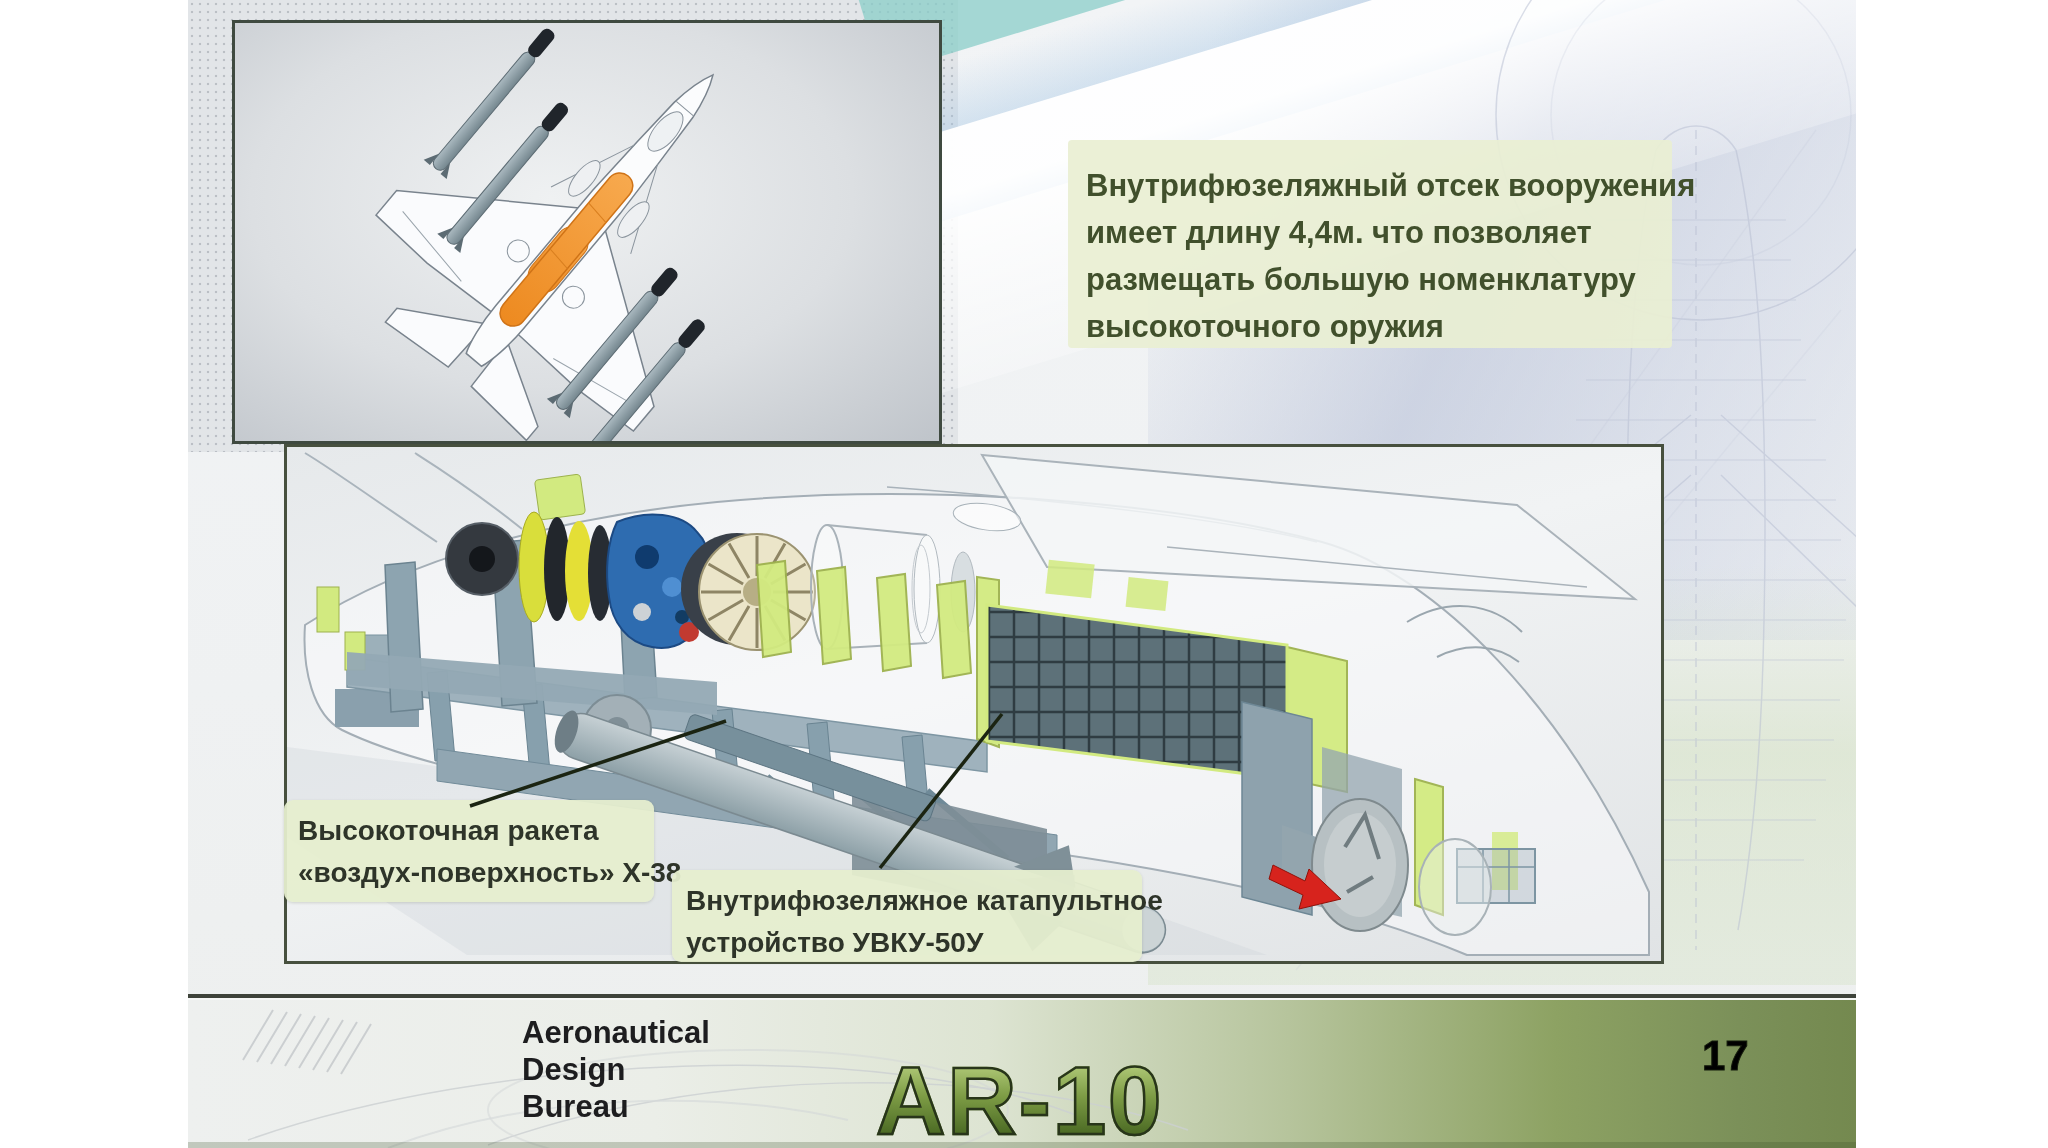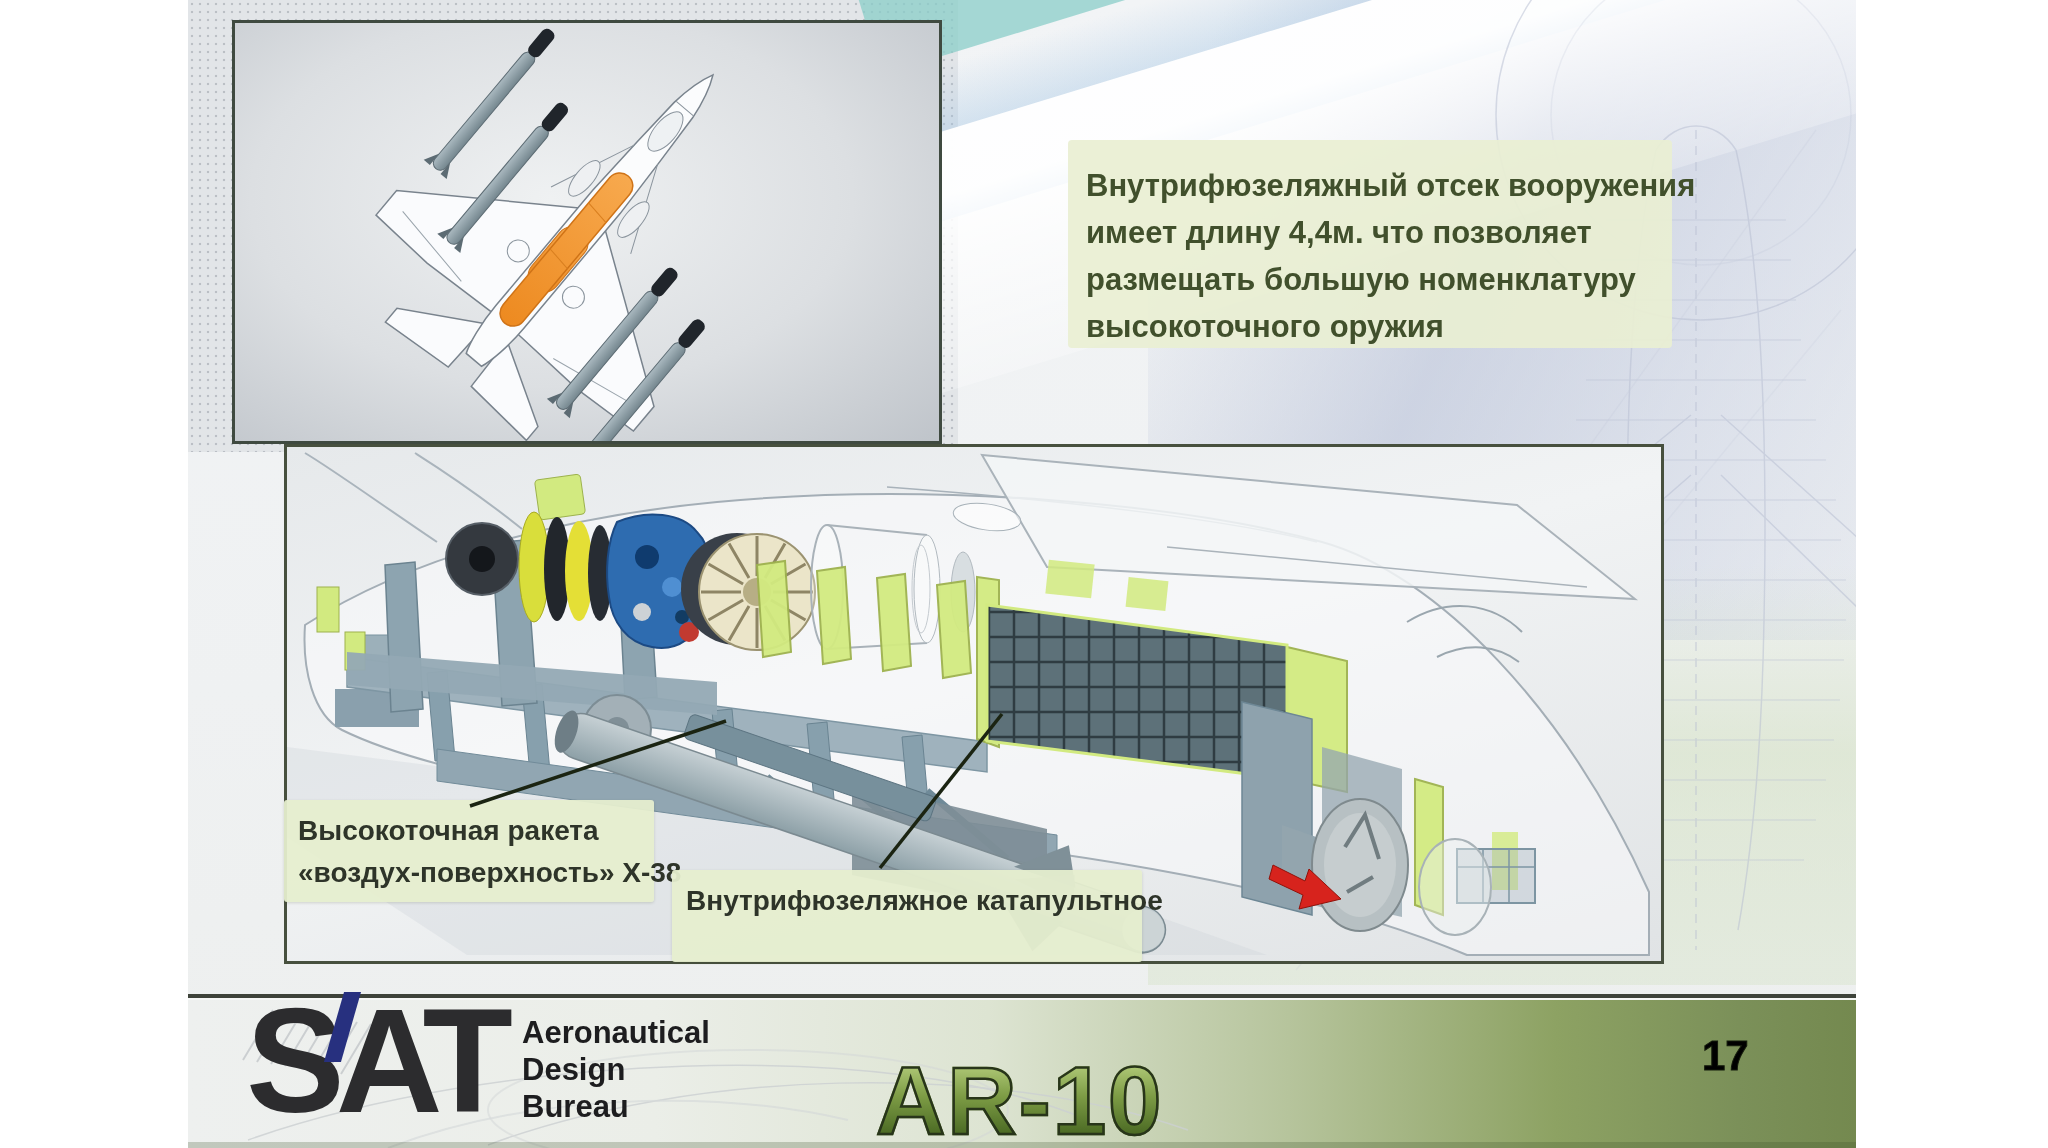--- a/index.html
+++ b/index.html
@@ -21,21 +21,21 @@
   #band-green{left:960px;top:565px;width:708px;height:420px;
         background:linear-gradient(180deg,rgba(214,226,198,0) 0%,rgba(210,224,192,.55) 45%,rgba(214,227,201,.45) 100%);}
   
   #inset-panel{left:232px;top:20px;width:704px;height:418px;border:3px solid #3f4a40;
         background:radial-gradient(ellipse at 45% 42%,#eff1f2 0%,#dcdfe2 55%,#bfc4ca 100%);}
   #main-panel{left:284px;top:444px;width:1374px;height:514px;border:3px solid #47503e;
         background:linear-gradient(165deg,#e6e9eb 0%,#f1f3f4 45%,#e0e3e5 100%);}
   #info-box{left:1068px;top:140px;width:604px;height:208px;background:rgba(233,239,211,.92);
         border-radius:4px;padding:22px 0 0 18px;box-sizing:border-box;}
   #info-box .line{font-size:31px;font-weight:bold;line-height:47px;color:#41502c;white-space:nowrap;}
-  .callout-label{background:rgba(229,238,206,.94);border-radius:3px;box-sizing:border-box;padding:10px 14px 0 14px;
+  .callout-label{background:rgba(229,238,206,.94);border-radius:9px;box-sizing:border-box;padding:10px 14px 0 14px;
         box-shadow:0 1px 3px rgba(60,70,40,.18);}
   .callout-label .line{font-size:28px;font-weight:bold;line-height:42px;color:#2e3429;white-space:nowrap;}
   #label-x38{left:284px;top:800px;width:370px;height:102px;}
   #label-uvku{left:672px;top:870px;width:470px;height:92px;z-index:9;}
   
   #footer-divider{left:188px;top:994px;width:1668px;height:4px;background:#3e433a;z-index:4;}
   #footer{left:188px;top:998px;width:1668px;height:150px;z-index:3;border-top:2px solid #f6f7f6;box-sizing:border-box;
         background:linear-gradient(90deg,#eef0ef 0%,#ebeee8 28%,#dde4d2 48%,#b6c49c 66%,#8da263 82%,#7b9059 93%,#74894f 100%);}
   #footer-bottom-edge{left:188px;top:1142px;width:1668px;height:6px;background:rgba(60,80,40,.25);z-index:5;}
   #sat-logo{left:246px;top:1006px;width:270px;height:120px;z-index:6;}
@@ -281,40 +281,37 @@
     <line x1="470" y1="806" x2="726" y2="721" stroke="#1b2412" stroke-width="3.5"></line>
     <line x1="880" y1="868" x2="1002" y2="714" stroke="#1b2412" stroke-width="3.5"></line>
   </svg>
 
   <div id="label-x38" class="abs callout-label">
     <div class="line">Высокоточная ракета</div>
     <div class="line">«воздух-поверхность» Х-38</div>
   </div>
   <div id="label-uvku" class="abs callout-label">
     <div class="line">Внутрифюзеляжное катапультное</div>
+    <div class="line">устройство УВКУ-50У</div>
   </div>
 
   <div id="footer-divider" class="abs"></div>
   <div id="footer" class="abs">
     <svg style="width:1668px;height:148px;opacity:.8" viewBox="0 0 1668 148">
       <g fill="none" stroke="#c3c7ca" stroke-width="2">
         <path d="M55,60 L85,10 M69,62 L99,12 M83,64 L113,14 M97,66 L127,16 M111,68 L141,18 M125,70 L155,20 M139,72 L169,22 M153,74 L183,24"></path>
         <path d="M60,140 C300,55 700,35 900,120" stroke="#ccd0d2" stroke-width="1.5"></path>
         <path d="M300,145 C500,70 800,60 1000,130" stroke="#ccd0d2" stroke-width="1.5"></path>
         <ellipse cx="560" cy="110" rx="260" ry="60" stroke="#d2d5d7" opacity=".6"></ellipse>
         <path d="M200,148 C340,95 520,88 660,120" stroke="#d2d5d7" opacity=".7"></path>
       </g>
     </svg>
   </div>
   <div id="footer-bottom-edge" class="abs"></div>
 
-  <div id="sat-logo" class="abs">
-    <span class="letters">S</span><span class="letters">AT</span>
-    <div id="logo-slash"></div>
-  </div>
   <div id="org-name" class="abs">
     <div class="line">Aeronautical</div>
     <div class="line">Design</div>
     <div class="line">Bureau</div>
   </div>
   <div id="project-title" class="abs">AR-10</div>
   <div id="page-number" class="abs">17</div>
 
 </div>
 

